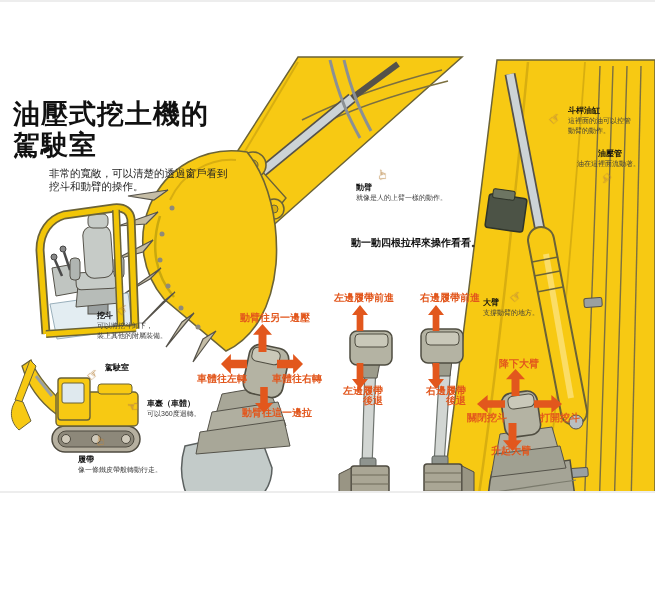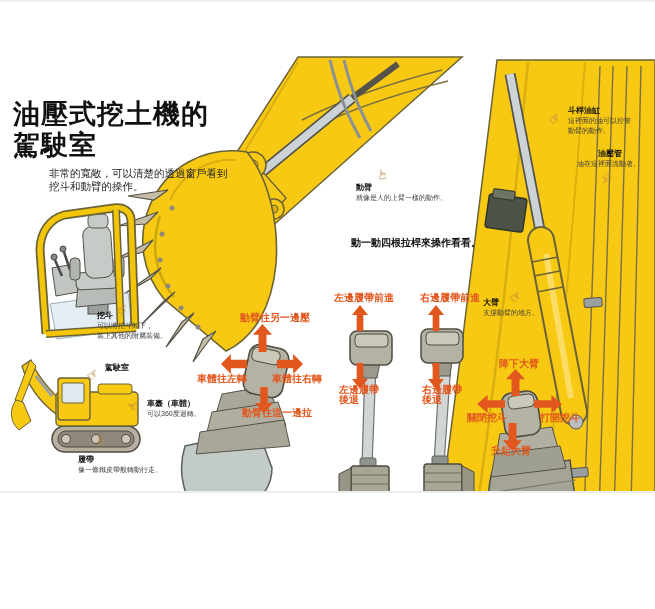--- a/index.html
+++ b/index.html
@@ -16,21 +16,21 @@
   .callout{line-height:10px;}
   .c-title{font-size:8px;font-weight:bold;color:#111;line-height:10px;white-space:nowrap;}
   .c-body{font-size:7px;color:#3c3c3c;line-height:9.5px;white-space:nowrap;}
   .hand{position:absolute;z-index:3;font-size:13px;color:#d49c53;text-shadow:0 0 1px #8a5f28;line-height:13px;}
   .arrow{position:absolute;z-index:2;background:#e2571d;filter:drop-shadow(0 0 .6px rgba(120,40,0,.85));}
   .arrow.up{clip-path:polygon(50% 0,100% 38%,71% 38%,71% 100%,29% 100%,29% 38%,0 38%);}
   .arrow.down{clip-path:polygon(50% 100%,100% 62%,71% 62%,71% 0,29% 0,29% 62%,0 62%);}
   .arrow.left{clip-path:polygon(0 50%,38% 0,38% 29%,100% 29%,100% 71%,38% 71%,38% 100%);}
   .arrow.right{clip-path:polygon(100% 50%,62% 0,62% 29%,0 29%,0 71%,62% 71%,62% 100%);}
   .ocap{position:absolute;z-index:2;font-size:10px;font-weight:bold;color:#e2571d;white-space:nowrap;line-height:10px;}
-  .ocap.center2{text-align:left;white-space:normal;font-family:Liberation Mono, monospace;}
+  .ocap.center2{text-align:right;white-space:normal;}
 </style>
 </head>
 <body>
 
 <div class="page">
 
   <svg class="art" width="655" height="609" viewBox="0 0 655 609">
 
     <g>
       <path d="M497,58 L655,58 L655,540 L560,556 L432,568 C452,430 476,230 497,58 Z" fill="#F7C913" stroke="#6b6337" stroke-width="1.5"></path>

